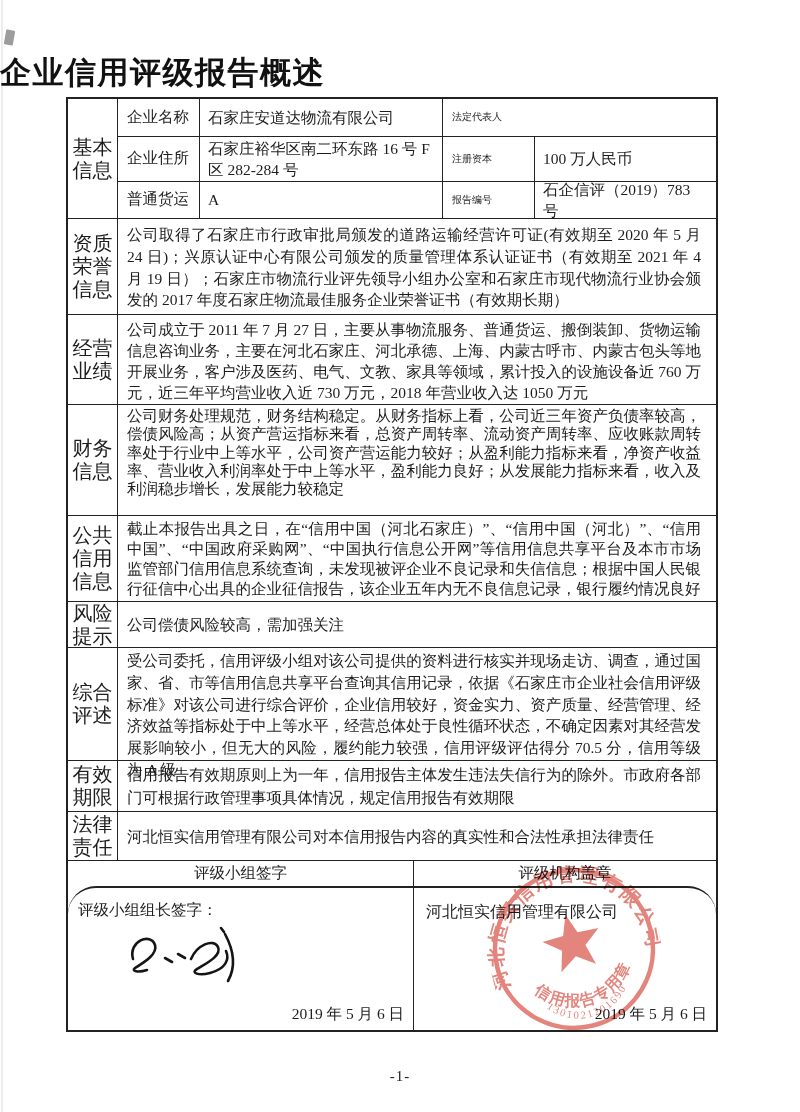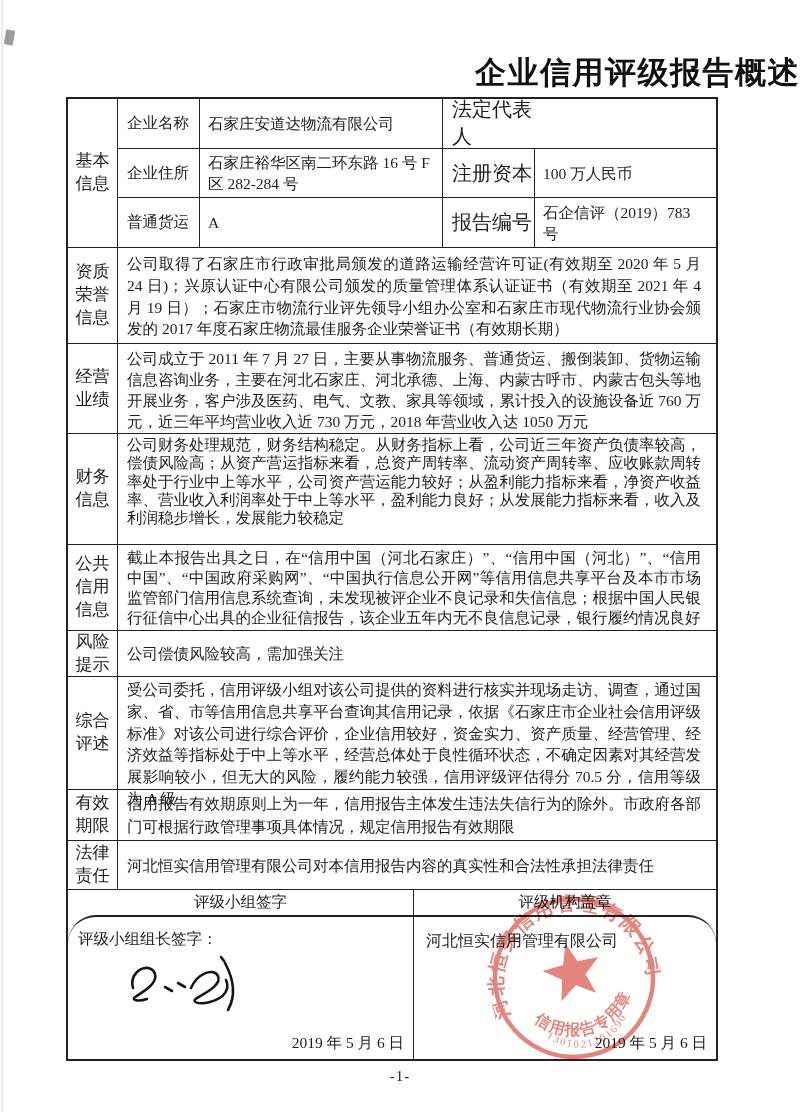--- a/index.html
+++ b/index.html
@@ -11,49 +11,48 @@
     color:#1d1d1d;
     overflow:hidden;
   }
   .scan-line { position:absolute; left:1px; top:0; width:2px; height:100%;
     background:rgba(110,110,110,.12); }
   .corner-mark { position:absolute; left:5px; top:30px; width:9px; height:15px;
     background:#4a4a4a; opacity:.55; border-radius:1px; transform:rotate(10deg); }
 
   .page-title {
     position:absolute; top:52px; left:0; width:100%;
-    text-align:right; font-size:31px; font-weight:bold; letter-spacing:1.5px;
+    text-align:left; font-size:31px; font-weight:bold; letter-spacing:1.5px;
     color:#111;
-    padding-left:43px;
   }
 
   .tbl {
     position:absolute; left:66px; top:97px; width:652px;
     border:2px solid #222;
   }
   .row { display:flex; align-items:stretch; border-top:1px solid #222; }
   .row.no-top { border-top:none; }
   .cell { border-left:1px solid #222; }
   .row > .cell:first-child, .subrow > .cell:first-child { border-left:none; }
 
   .lab {
     flex:0 0 49px; width:49px;
     display:flex; align-items:center; justify-content:center;
     text-align:center; white-space:pre-line;
-    font-size:17px; line-height:23px;font-family:Liberation Mono, monospace;
+    font-size:20px; line-height:23px;
   }
   .sub { flex:1; display:flex; flex-direction:column; }
   .subrow { display:flex; border-top:1px solid #222; flex:1; }
   .subrow.no-top { border-top:none; }
   .flab { flex:0 0 81px; display:flex; align-items:center; padding-left:9px;
     font-size:15.5px; }
   .fval { flex:0 0 243px; display:flex; align-items:center; padding:2px 8px;
     font-size:15.5px; line-height:21px; }
   .flab2 { flex:0 0 92px; display:flex; align-items:center; padding-left:9px;
-    font-size:20px; }
+    font-size:10px; }
   .fval2 { flex:1; display:flex; align-items:center; padding:2px 8px;
     font-size:15.5px; line-height:21px; }
 
   .content { flex:1; padding:4px 15px 2px 9px; font-size:15.5px;
     text-align:justify; }
   .lh218 { line-height:21.8px; padding-top:5px; }
   .lh210 { line-height:21px; }
   .lh183 { line-height:18.3px; padding-top:2px; }
   .lh200 { line-height:20px; padding-top:3px; }
   .lh228 { line-height:21.8px; padding-top:2px; }

